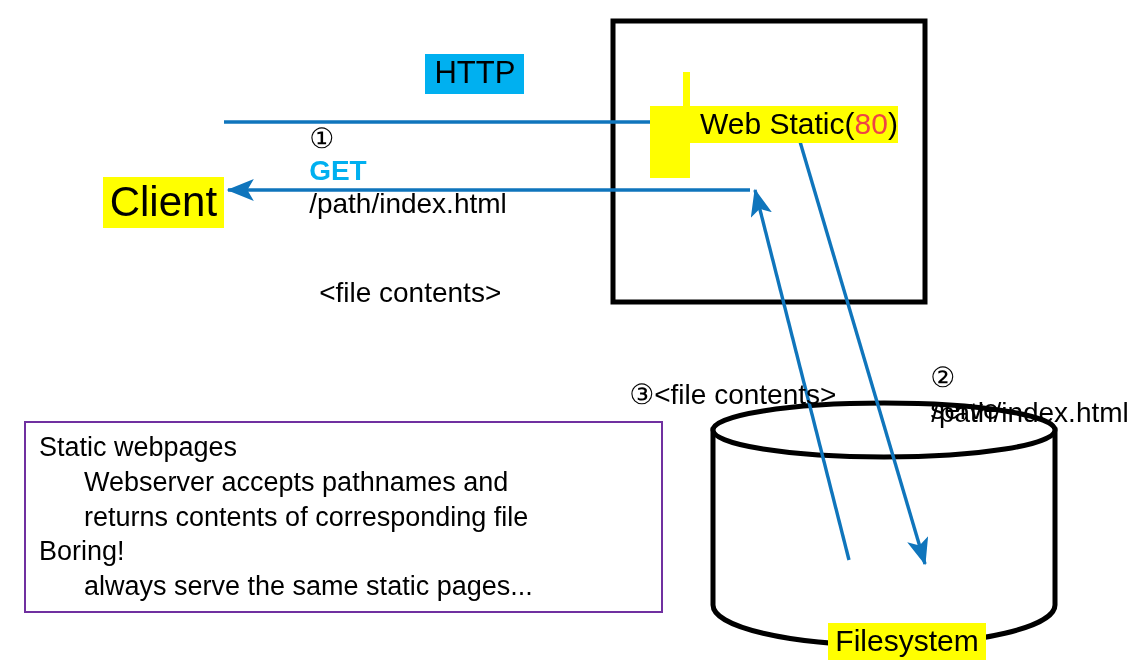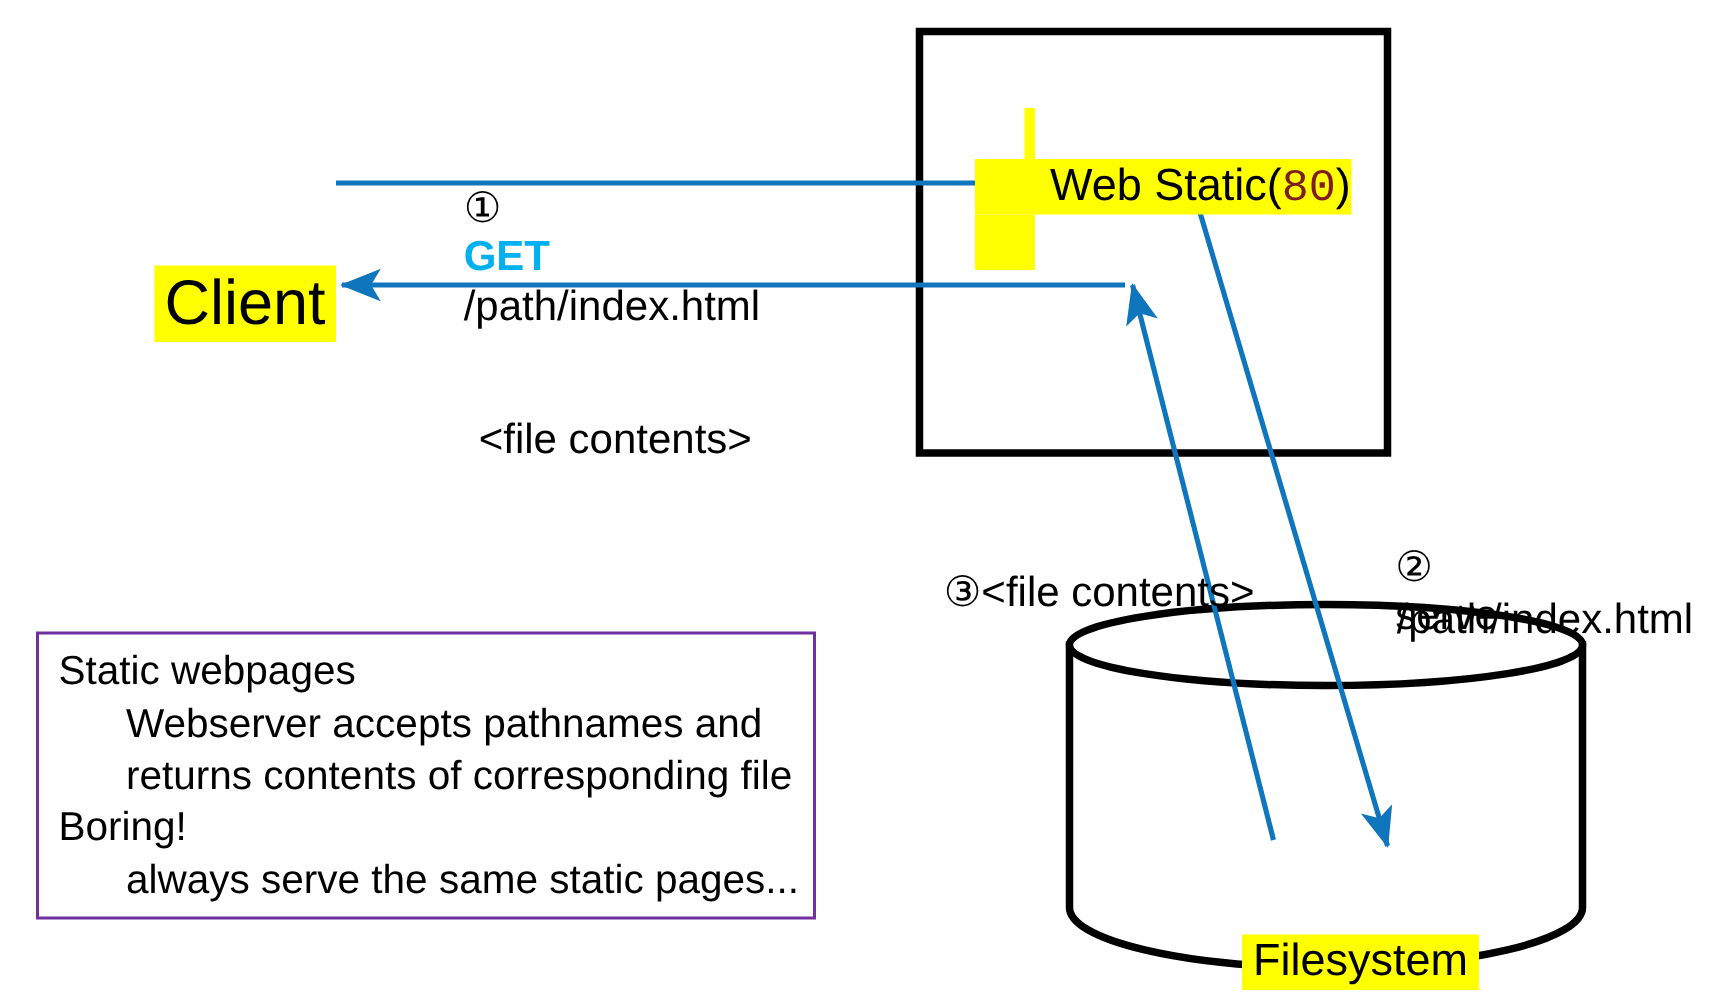--- a/index.html
+++ b/index.html
@@ -42,22 +42,21 @@
     left: 56px;
     top: 130px;
     font-size: 42px;
   }
   #webserver-label {
     left: 650px;
     top: 38px;
     font-size: 30px;
   }
   #webserver-port {
-    color: #7f1d1d;
-    font-family: Liberation Mono, monospace;
+    color: #ef4444;
   }
   #filesystem-label {
     left: 795px;
     top: 589px;
     font-size: 30px;
   }
 
   #get-label {
     left: 278px;
     top: 91px;
@@ -95,21 +94,21 @@
   }
   .circnum {
     font-size: 28px;
   }
 
   
   #note-box {
     position: absolute;
     left: 24px;
     top: 421px;
-    width: 520px;
+    width: 639px;
     height: 192px;
     border: 2px solid #7030a0;
     box-sizing: border-box;
     background: #ffffff;
   }
   #note-text {
     position: absolute;
     left: 13px;
     top: 7px;
     font-size: 27px;
@@ -148,20 +147,23 @@
 
     <line x1="224" y1="122" x2="782" y2="122" stroke="#0f75bc" stroke-width="3.4" marker-end="url(#arrow-blue)"></line>
 
     <line x1="750" y1="190" x2="228" y2="190" stroke="#0f75bc" stroke-width="3.4" marker-end="url(#arrow-blue)"></line>
 
     <line x1="793" y1="118" x2="925" y2="564" stroke="#0f75bc" stroke-width="3.4" marker-end="url(#arrow-blue)"></line>
 
     <line x1="849" y1="560" x2="755" y2="190" stroke="#0f75bc" stroke-width="3.4" marker-end="url(#arrow-blue)"></line>
   </svg>
 
+  <div class="lbl" id="http-label">
+    <span class="hl-cyan">HTTP</span>
+  </div>
 
   <div class="lbl" id="client-label">
     <span class="hl-yellow">Client</span>
   </div>
 
   <div class="lbl" id="webserver-label">
     <span class="hl-yellow">
       <span>Web Static(</span><span id="webserver-port">80</span><span>)</span>
     </span>
   </div>

